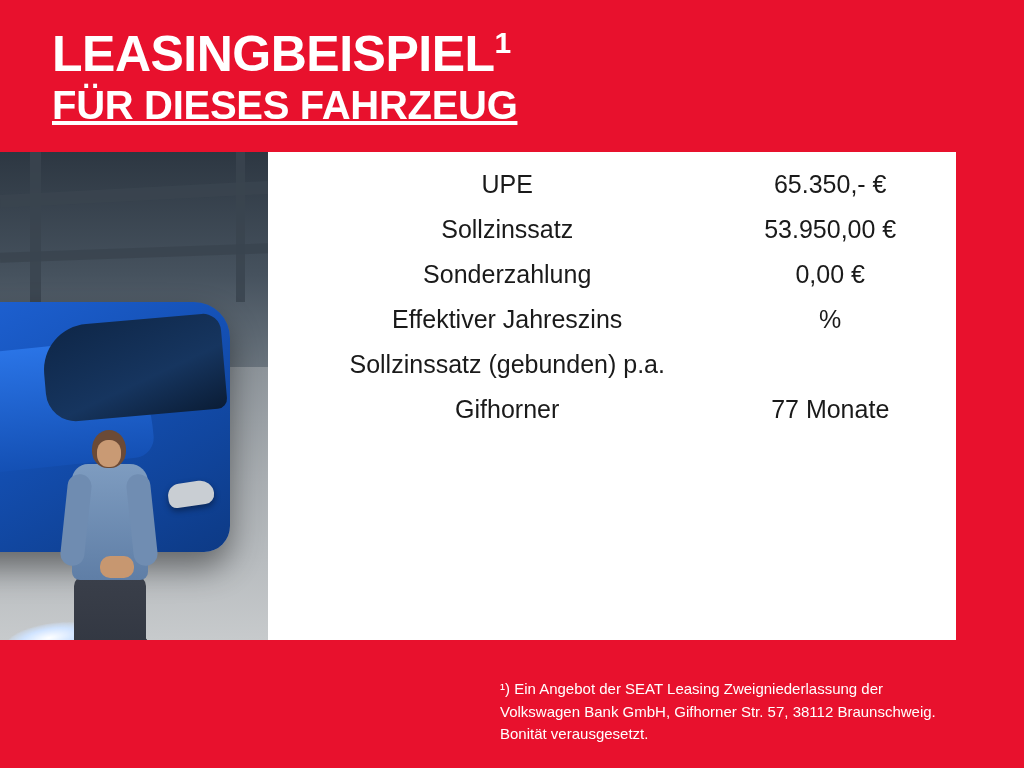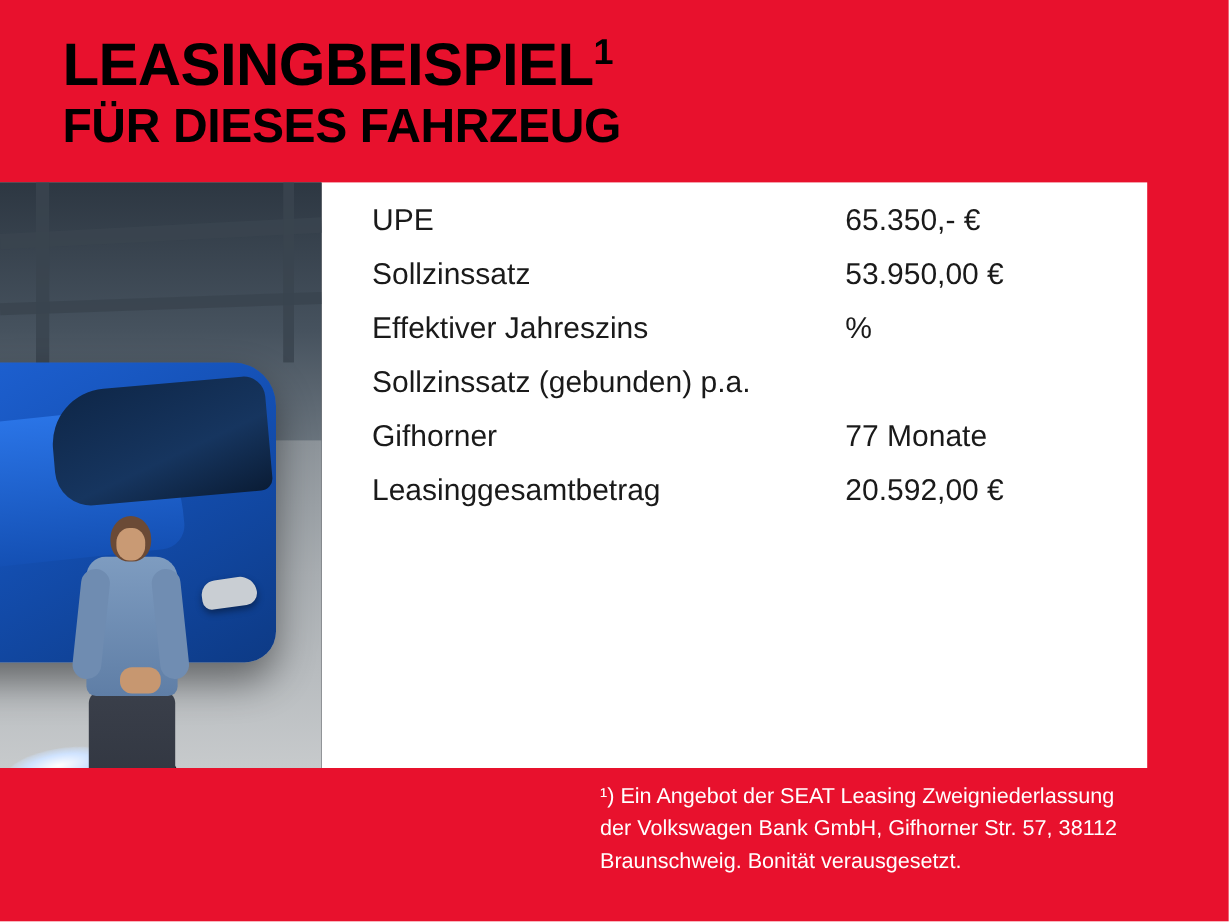--- a/index.html
+++ b/index.html
@@ -20,41 +20,42 @@
     height: 768px;
     background: #e8112d;
     box-sizing: border-box;
   }
 
   
   .headline {
     position: absolute;
     left: 52px;
     top: 28px;
-    color: #000000;
+    color: #ffffff;
   }
   .headline-line1 {
     font-size: 50px;
     font-weight: bold;
     letter-spacing: -0.5px;
     line-height: 1.05;
     white-space: nowrap;
   }
   .headline-line1 .sup {
     font-size: 30px;
     vertical-align: super;
     line-height: 0;
   }
   .headline-line2 {
     font-size: 40px;
     font-weight: bold;
     letter-spacing: -0.3px;
     line-height: 1.1;
     margin-top: 2px;
     white-space: nowrap;
+    text-decoration: underline;
   }
 
   
   .panel {
     position: absolute;
     left: 0;
     top: 152px;
     width: 956px;
     height: 488px;
     background: #ffffff;
@@ -218,20 +219,21 @@
     background: linear-gradient(180deg, #3a3f4a 0%, #2b303a 100%);
     border-radius: 10px 10px 6px 6px;
   }
 
   
   .data {
     flex: 1 1 auto;
     padding: 10px 0 0 42px;
     box-sizing: border-box;
     position: relative;
+    text-align: center;
   }
   table.leasing {
     border-collapse: collapse;
     width: 100%;
     color: #1a1a1a;
   }
   table.leasing td {
     font-size: 25px;
     padding: 0;
     height: 45px;
@@ -250,24 +252,24 @@
   table.leasing tr.total td.value .sup {
     font-size: 18px;
     vertical-align: super;
     line-height: 0;
   }
 
   
   .footnote {
     position: absolute;
     left: 500px;
-    top: 650px;
+    top: 678px;
     width: 450px;
     color: #ffffff;
-    font-size: 18px;
+    font-size: 15px;
     line-height: 1.5;
   }
 
   
 </style>
 </head>
 <body>
 
 <div class="poster">
 
@@ -307,34 +309,34 @@
         <tbody>
           <tr>
             <td class="label">UPE</td>
             <td class="value">65.350,- €</td>
           </tr>
           <tr>
             <td class="label">Sollzinssatz</td>
             <td class="value">53.950,00 €</td>
           </tr>
           <tr>
+            <td class="label">Sonderzahlung</td>
+            <td class="value">0,00 €</td>
+          </tr>
+          <tr>
             <td class="label">Effektiver Jahreszins</td>
             <td class="value"> %</td>
           </tr>
           <tr>
             <td class="label">Sollzinssatz (gebunden) p.a.</td>
             <td class="value"></td>
           </tr>
           <tr>
             <td class="label">Gifhorner</td>
             <td class="value">77 Monate</td>
-          </tr>
-          <tr>
-            <td class="label">Leasinggesamtbetrag</td>
-            <td class="value">20.592,00 €</td>
           </tr>
         </tbody>
       </table>
     </div>
 
   </div>
 
   <div class="footnote">¹) Ein Angebot der SEAT Leasing Zweigniederlassung der Volkswagen Bank GmbH, Gifhorner Str. 57, 38112 Braunschweig. Bonität verausgesetzt.</div>
 
 </div>

